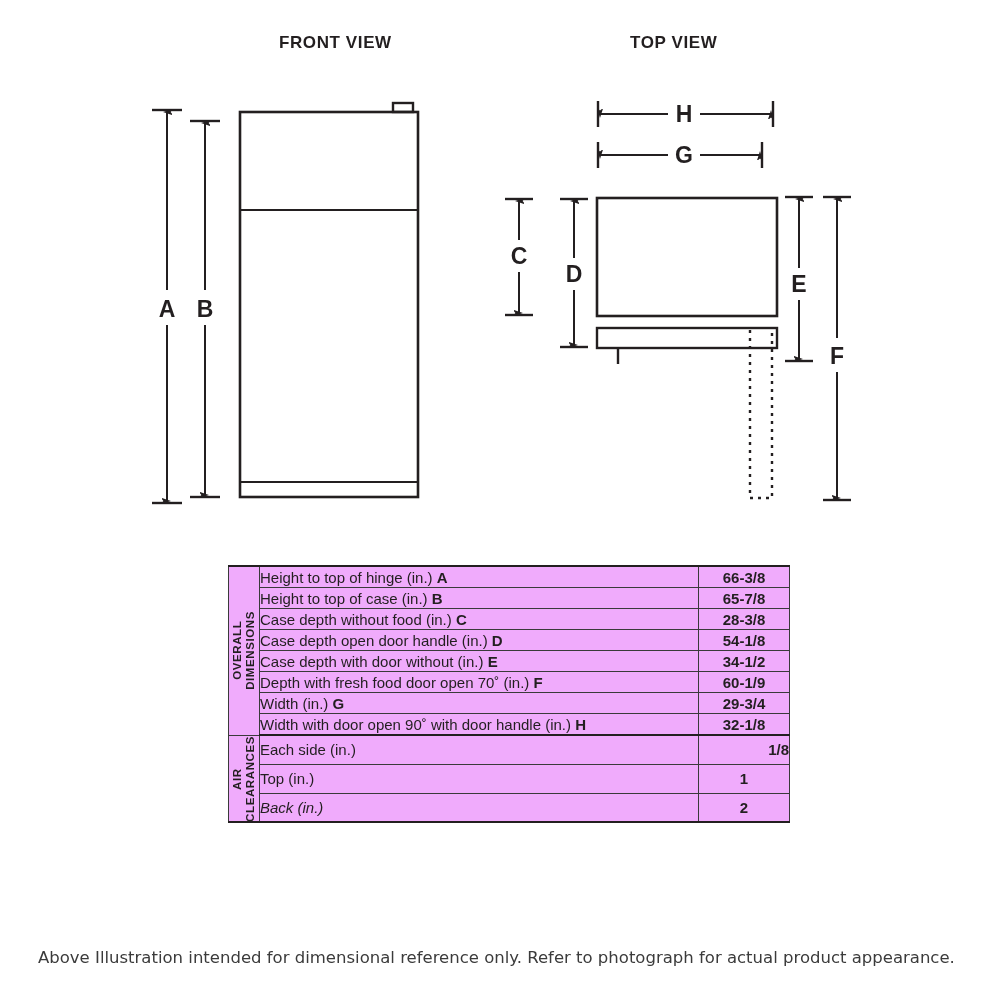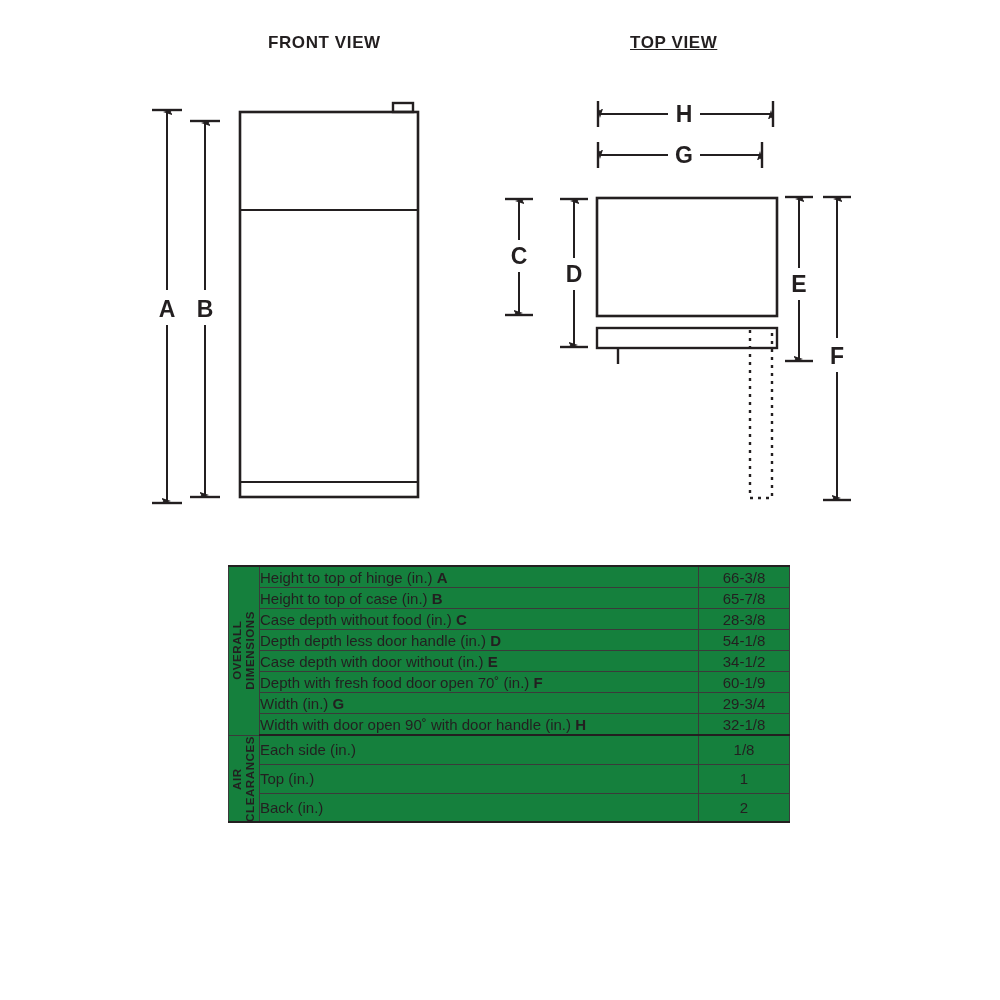--- a/index.html
+++ b/index.html
@@ -21,22 +21,22 @@
     width: 1000px; height: 1000px;
   }
   .view-title {
     position: absolute;
     font-size: 17px;
     font-weight: bold;
     letter-spacing: 0.6px;
     color: #231f20;
     white-space: nowrap;
   }
-  #front-view-title { left: 268px; top: 33px; }
-  #top-view-title   { left: 630px; top: 33px; text-decoration: underline; }
+  #front-view-title { left: 279px; top: 33px; }
+  #top-view-title   { left: 630px; top: 33px; }
 
   svg.diagram {
     position: absolute;
     left: 0; top: 0;
     width: 1000px; height: 1000px;
     overflow: visible;
   }
   svg text.dim-letter {
     font-family: "Liberation Sans", sans-serif;
     font-size: 23px;
@@ -54,21 +54,21 @@
   table.spec {
     border-collapse: collapse;
     width: 562px;
     table-layout: fixed;
     background: #fff;
   }
   table.spec td {
     border: 1.5px solid #3a3a3a;
     padding: 0;
     vertical-align: middle;
-    background: #15803d;
+    background: #f0abfc;
   }
   td.group-cell {
     width: 30px;
     border-right: 2.5px solid #231f20;
     border-left: 2.5px solid #231f20;
     text-align: center;
     padding: 0;
   }
   td.group-cell.top-group { border-top: 2.5px solid #231f20; }
   td.group-cell.bottom-group { border-bottom: 2.5px solid #231f20; }
@@ -89,31 +89,31 @@
     font-size: 15px;
     color: #231f20;
     white-space: nowrap;
     height: 20px;
   }
   td.desc-cell b { font-weight: bold; }
   td.value-cell {
     width: 90px;
     text-align: center;
     font-size: 15px;
-    font-weight: normal;
+    font-weight: bold;
     color: #231f20;
     border-left: 2.5px solid #231f20;
     border-right: 2.5px solid #231f20;
   }
   tr.first-row td.value-cell { border-top: 2.5px solid #231f20; }
   tr.last-row td.value-cell { border-bottom: 2.5px solid #231f20; }
   tr.first-row td.desc-cell { border-top: 2.5px solid #231f20; }
-  tr.last-row td.desc-cell { border-bottom: 2.5px solid #231f20; }
+  tr.last-row td.desc-cell { border-bottom: 2.5px solid #231f20; font-style: italic; }
   tr.sec-start td.desc-cell { border-top: 2.5px solid #231f20; }
-  tr.sec-start td.value-cell { border-top: 2.5px solid #231f20; }
+  tr.sec-start td.value-cell { border-top: 2.5px solid #231f20; text-align: right; }
 
   #footnote {
     position: absolute;
     left: 38px;
     top: 948px;
     width: 930px;
     font-family: "DejaVu Sans", sans-serif;
     font-size: 16.5px;
     color: #3b3b3b;
     white-space: nowrap;
@@ -238,21 +238,21 @@
           <td class="desc-cell"><span>Height to top of case (in.) </span><b>B</b></td>
           <td class="value-cell">65-7/8</td>
         </tr>
 
         <tr>
           <td class="desc-cell"><span>Case depth without food (in.) </span><b>C</b></td>
           <td class="value-cell">28-3/8</td>
         </tr>
 
         <tr>
-          <td class="desc-cell"><span>Depth depth less door handle (in.) </span><b>D</b></td>
+          <td class="desc-cell"><span>Case depth open door handle (in.) </span><b>D</b></td>
           <td class="value-cell">54-1/8</td>
         </tr>
 
         <tr>
           <td class="desc-cell"><span>Case depth with door without (in.) </span><b>E</b></td>
           <td class="value-cell">34-1/2</td>
         </tr>
 
         <tr>
           <td class="desc-cell"><span>Depth with fresh food door open 70˚ (in.) </span><b>F</b></td>
@@ -285,13 +285,14 @@
 
         <tr class="last-row">
           <td class="desc-cell"><span>Back (in.)</span></td>
           <td class="value-cell">2</td>
         </tr>
 
       </tbody>
     </table>
   </div>
 
+  <div id="footnote">Above Illustration intended for dimensional reference only. Refer to photograph for actual product appearance.</div>
 </div>
 
 </body></html>

